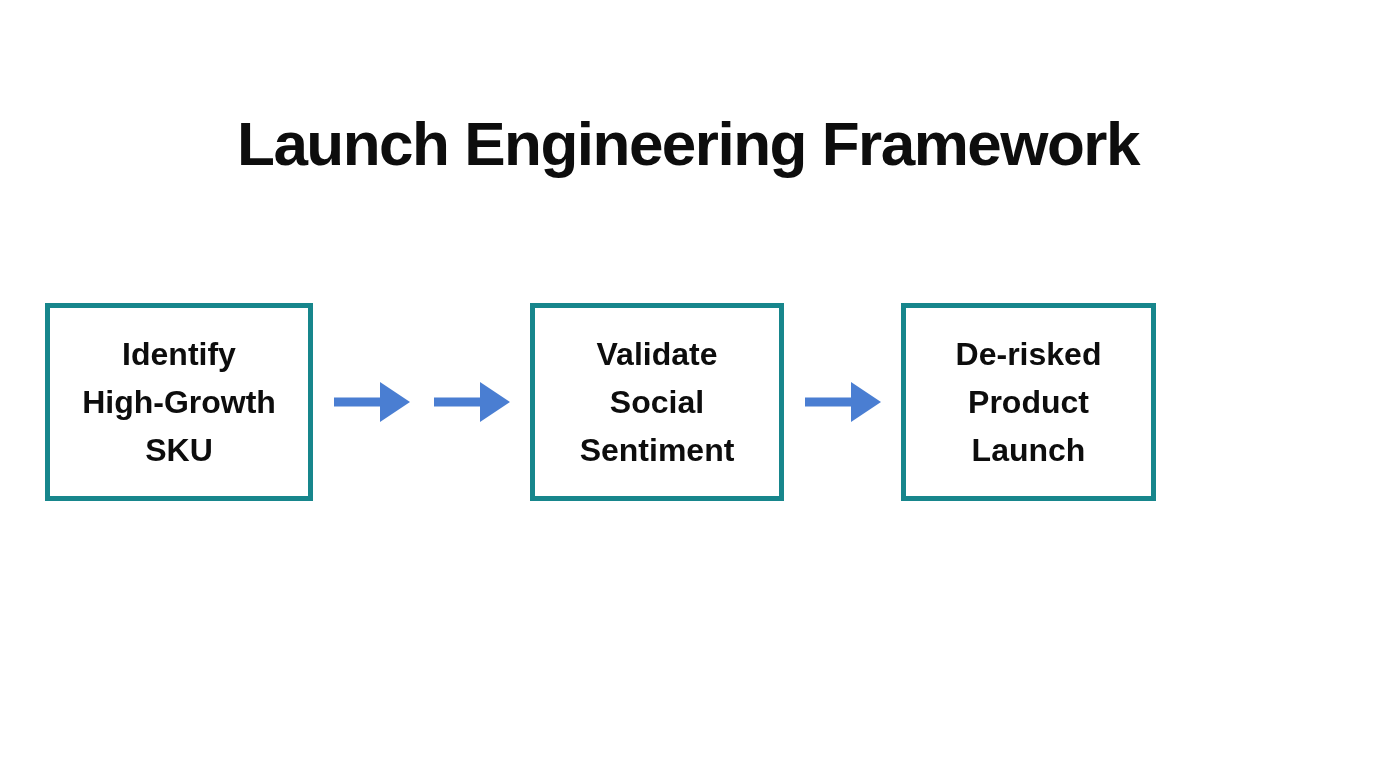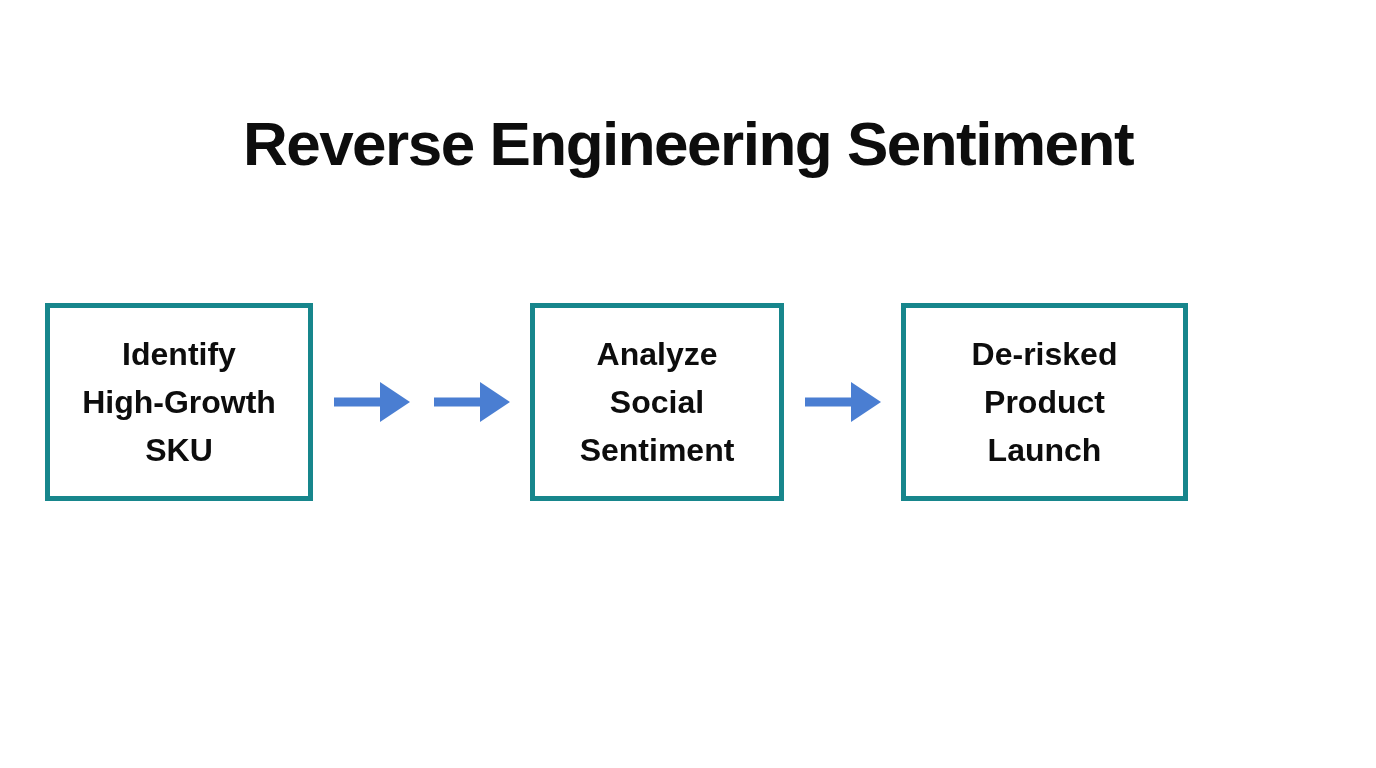--- a/index.html
+++ b/index.html
@@ -46,21 +46,21 @@
     height: 198px;
     border: 5px solid var(--box-border);
     background: var(--background);
     display: flex;
     align-items: center;
     justify-content: center;
   }
   .box.b1 { width: 268px; }
   .box.b2 { width: 253px; }
   .box.b3 { width: 254px; }
-  .box.b4 { width: 287px; }
+  .box.b4 { width: 255px; }
   .box .label {
     white-space: pre-line;
     text-align: center;
     font-size: 32px;
     font-weight: 700;
     line-height: 48px;
     color: var(--text);
   }
   .arrow-cell {
     height: 198px;
@@ -72,21 +72,21 @@
   .arrow-cell.g2 { width: 84px; }
   .arrow-cell.g3 { width: 85px; }
   .arrow-cell svg { display: block; }
   .arrow-cell polygon { fill: var(--arrow); }
 </style>
 </head>
 <body>
 
 <div class="slide">
 
-  <h1 class="title">Reverse Engineering Sentiment</h1>
+  <h1 class="title">Launch Engineering Framework</h1>
 
   <div class="flow">
 
     <div class="box b1">
       <span class="label">Identify
 High-Growth
 SKU</span>
     </div>
 
     <div class="arrow-cell g1">
@@ -96,21 +96,21 @@
     </div>
 
 
     <div class="arrow-cell g2">
       <svg width="76" height="40" viewBox="0 0 76 40" aria-hidden="true">
         <polygon points="0,15.5 46,15.5 46,0 76,20 46,40 46,24.5 0,24.5"></polygon>
       </svg>
     </div>
 
     <div class="box b3">
-      <span class="label">Analyze
+      <span class="label">Validate
 Social
 Sentiment</span>
     </div>
 
     <div class="arrow-cell g3">
       <svg width="76" height="40" viewBox="0 0 76 40" aria-hidden="true">
         <polygon points="0,15.5 46,15.5 46,0 76,20 46,40 46,24.5 0,24.5"></polygon>
       </svg>
     </div>
 

